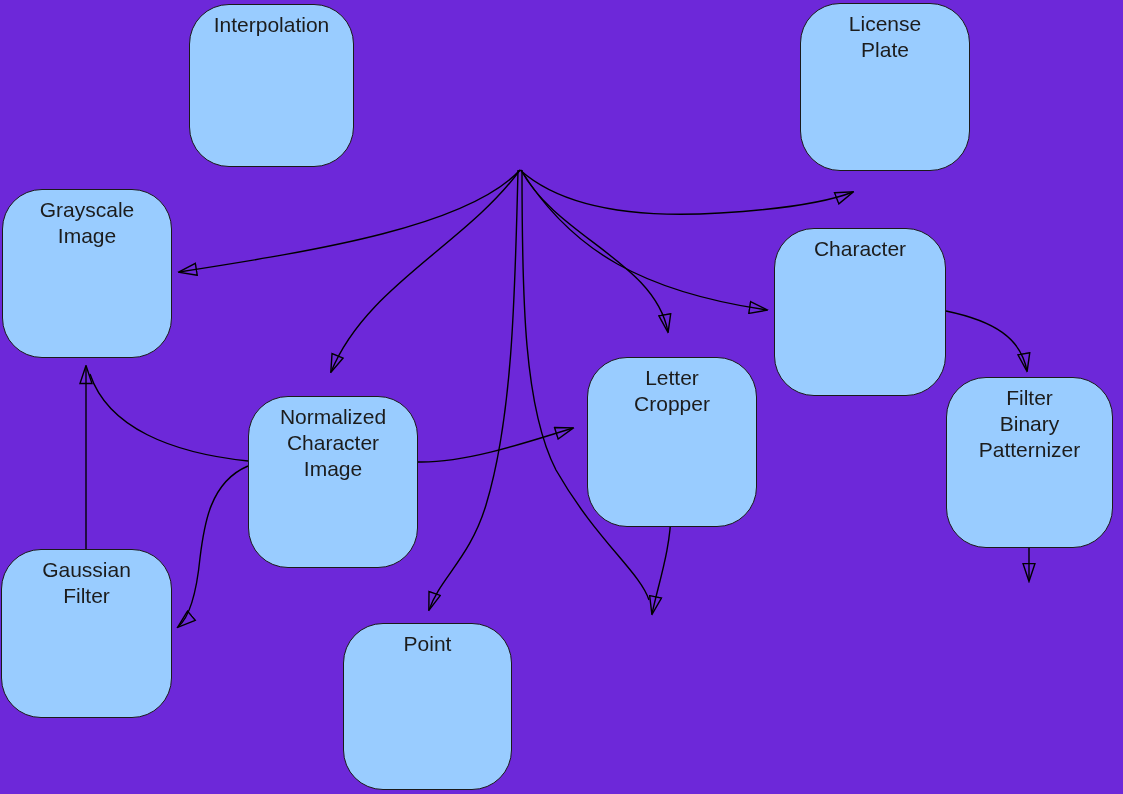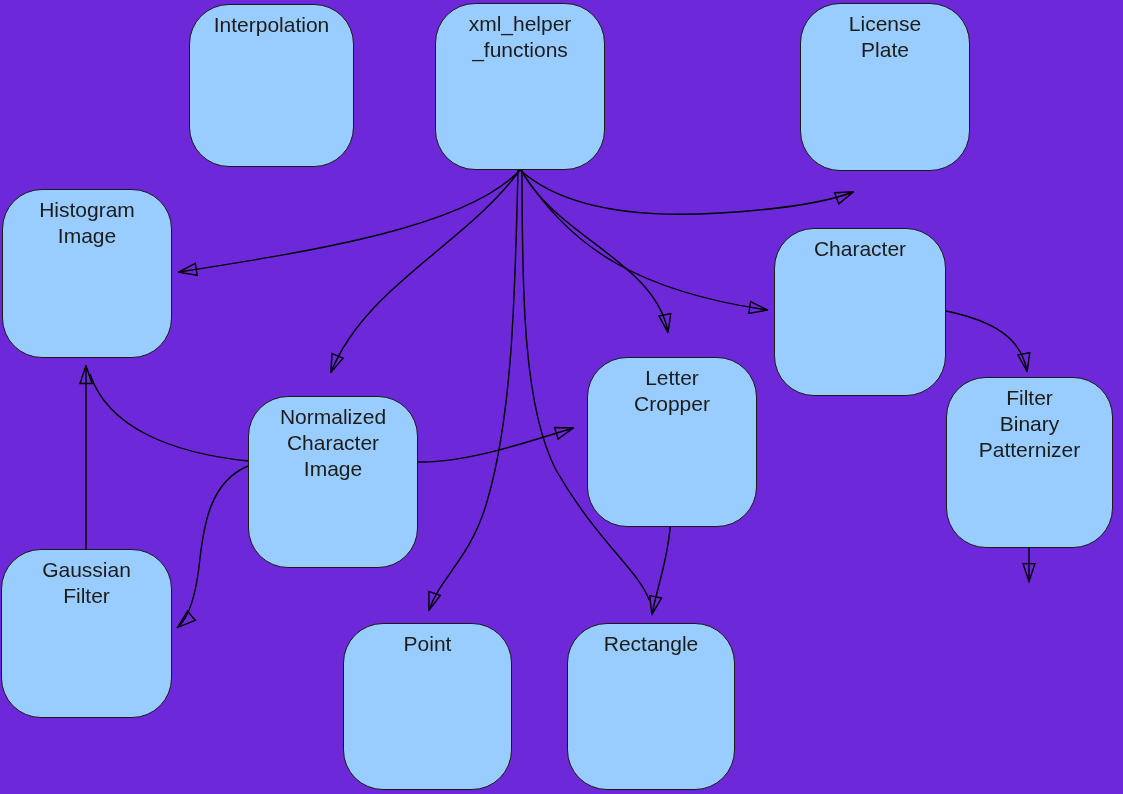--- a/index.html
+++ b/index.html
@@ -70,32 +70,28 @@
     <path d="M418,462 C462,463 516,446 573,428" marker-end="url(#arrowhead)"></path>
     <path d="M671,511 C671,548 658,585 652,614" marker-end="url(#arrowhead)"></path>
     <path d="M946,311 C994,321 1021,338 1027,371" marker-end="url(#arrowhead)"></path>
     <path d="M1029,548 L1029,581" marker-end="url(#arrowhead)"></path>
   </svg>
 
   <div class="node" style="left:189px; top:4px; width:165px; height:163px">
     <div class="node-label">Interpolation</div>
   </div>
 
-  <div class="node" style="left:435px; top:3px; width:170px; height:167px">
-    <div class="node-label">xml_helper
-_functions</div>
-  </div>
 
   <div class="node" style="left:800px; top:3px; width:170px; height:168px">
     <div class="node-label">License
 Plate</div>
   </div>
 
   <div class="node" style="left:2px; top:189px; width:170px; height:169px">
-    <div class="node-label">Histogram
+    <div class="node-label">Grayscale
 Image</div>
   </div>
 
   <div class="node" style="left:774px; top:228px; width:172px; height:168px">
     <div class="node-label">Character</div>
   </div>
 
   <div class="node" style="left:248px; top:396px; width:170px; height:172px">
     <div class="node-label">Normalized
 Character
@@ -115,18 +111,15 @@
 
   <div class="node" style="left:343px; top:623px; width:169px; height:167px">
     <div class="node-label">Point</div>
   </div>
 
   <div class="node" style="left:1px; top:549px; width:171px; height:169px">
     <div class="node-label">Gaussian
 Filter</div>
   </div>
 
-  <div class="node" style="left:567px; top:623px; width:168px; height:167px">
-    <div class="node-label">Rectangle</div>
-  </div>
 
 
 </div>
 
 </body></html>

